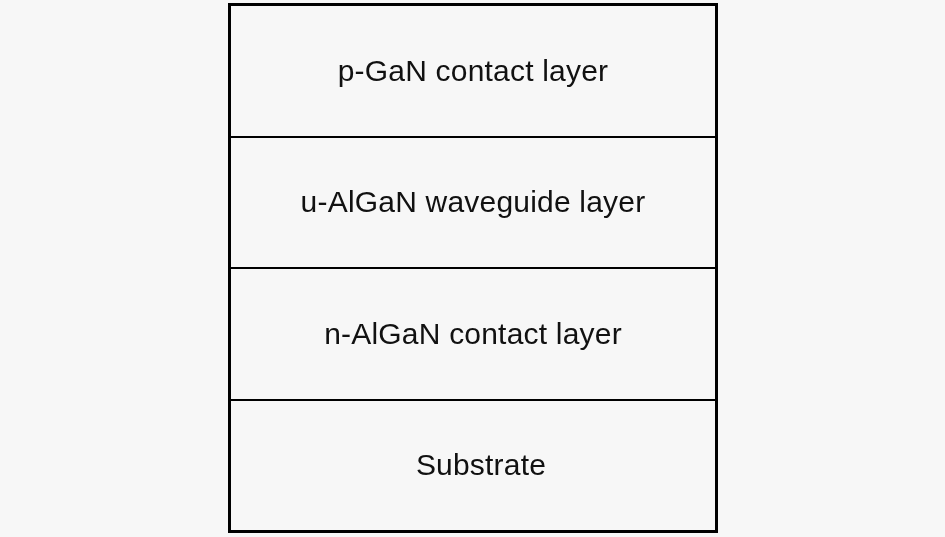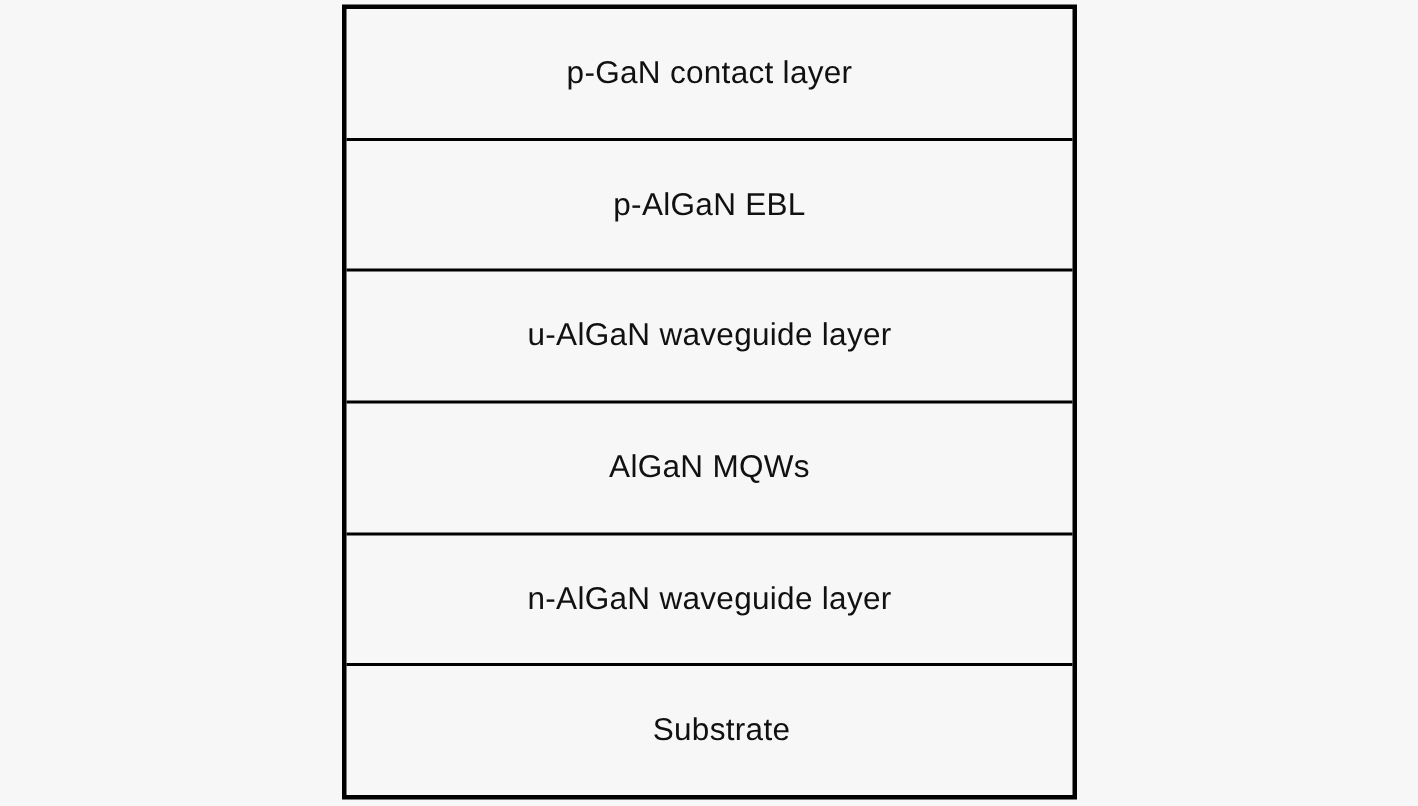--- a/index.html
+++ b/index.html
@@ -36,41 +36,35 @@
     display: flex;
     align-items: center;
     justify-content: center;
     border-bottom: 2.5px solid var(--border);
   }
   .layer-row:last-child {
     border-bottom: none;
     padding-left: 16px;
   }
   .layer-label {
-    font-size: 21px;
+    font-size: 30px;
     color: var(--text);
     letter-spacing: 0.2px;
     white-space: nowrap;
   }
 </style>
 </head>
 <body>
 
 <div class="layer-stack">
   <div class="layer-row">
     <span class="layer-label">p-GaN contact layer</span>
   </div>
   <div class="layer-row">
-    <span class="layer-label">p-AlGaN EBL</span>
-  </div>
-  <div class="layer-row">
     <span class="layer-label">u-AlGaN waveguide layer</span>
   </div>
   <div class="layer-row">
-    <span class="layer-label">AlGaN MQWs</span>
-  </div>
-  <div class="layer-row">
-    <span class="layer-label">n-AlGaN waveguide layer</span>
+    <span class="layer-label">n-AlGaN contact layer</span>
   </div>
   <div class="layer-row">
     <span class="layer-label">Substrate</span>
   </div>
 </div>
 
 </body></html>

